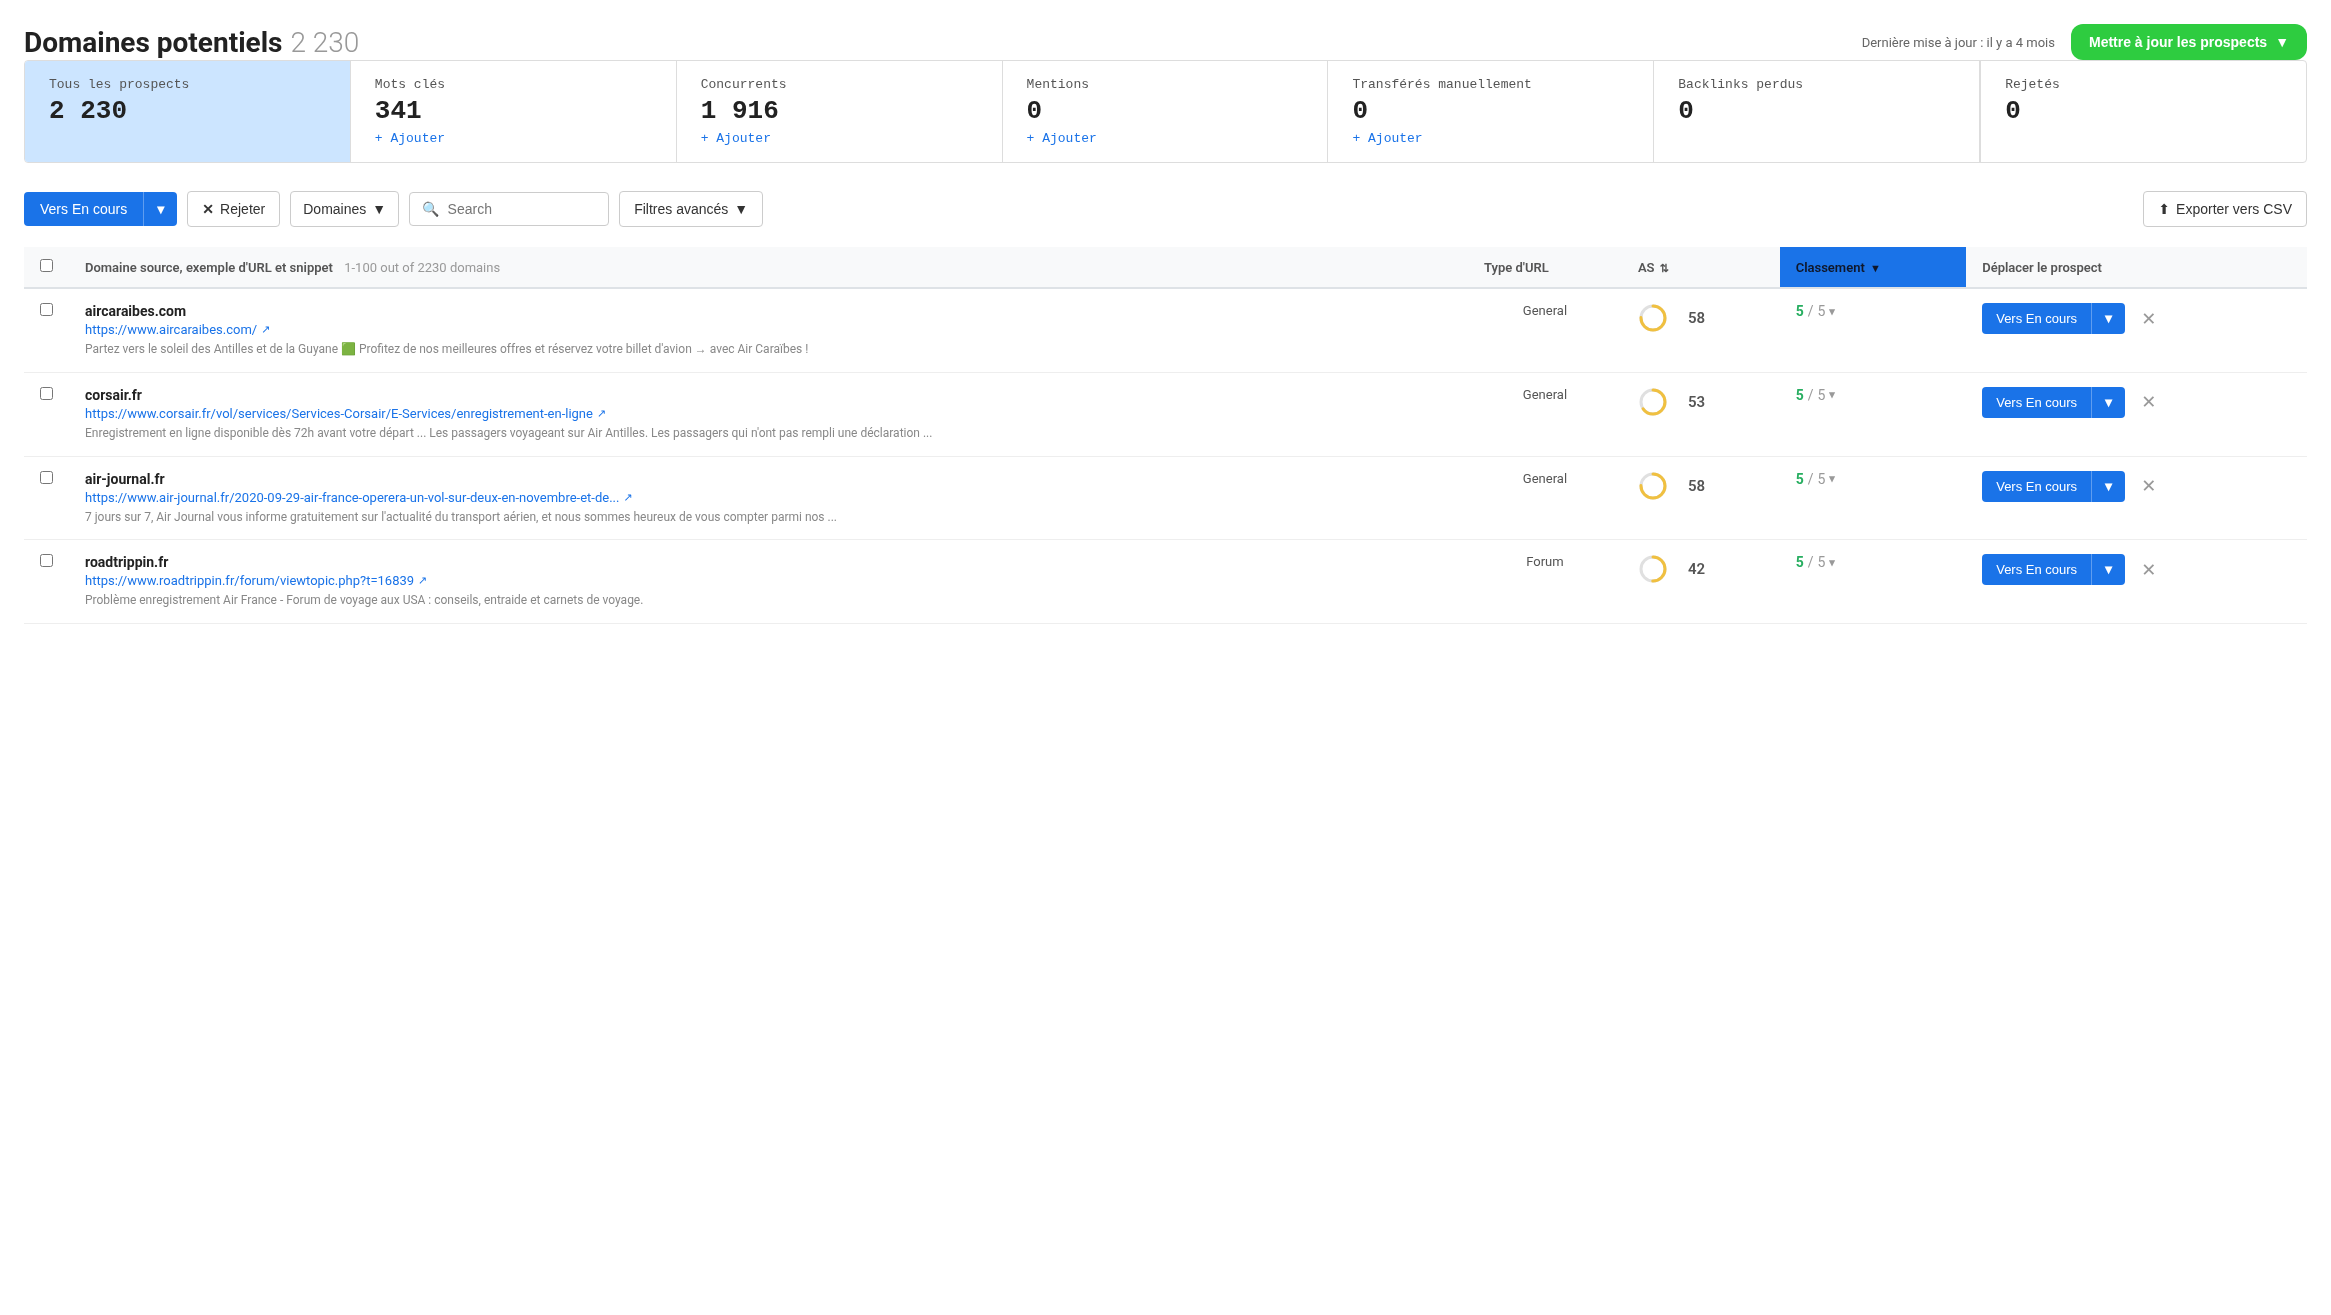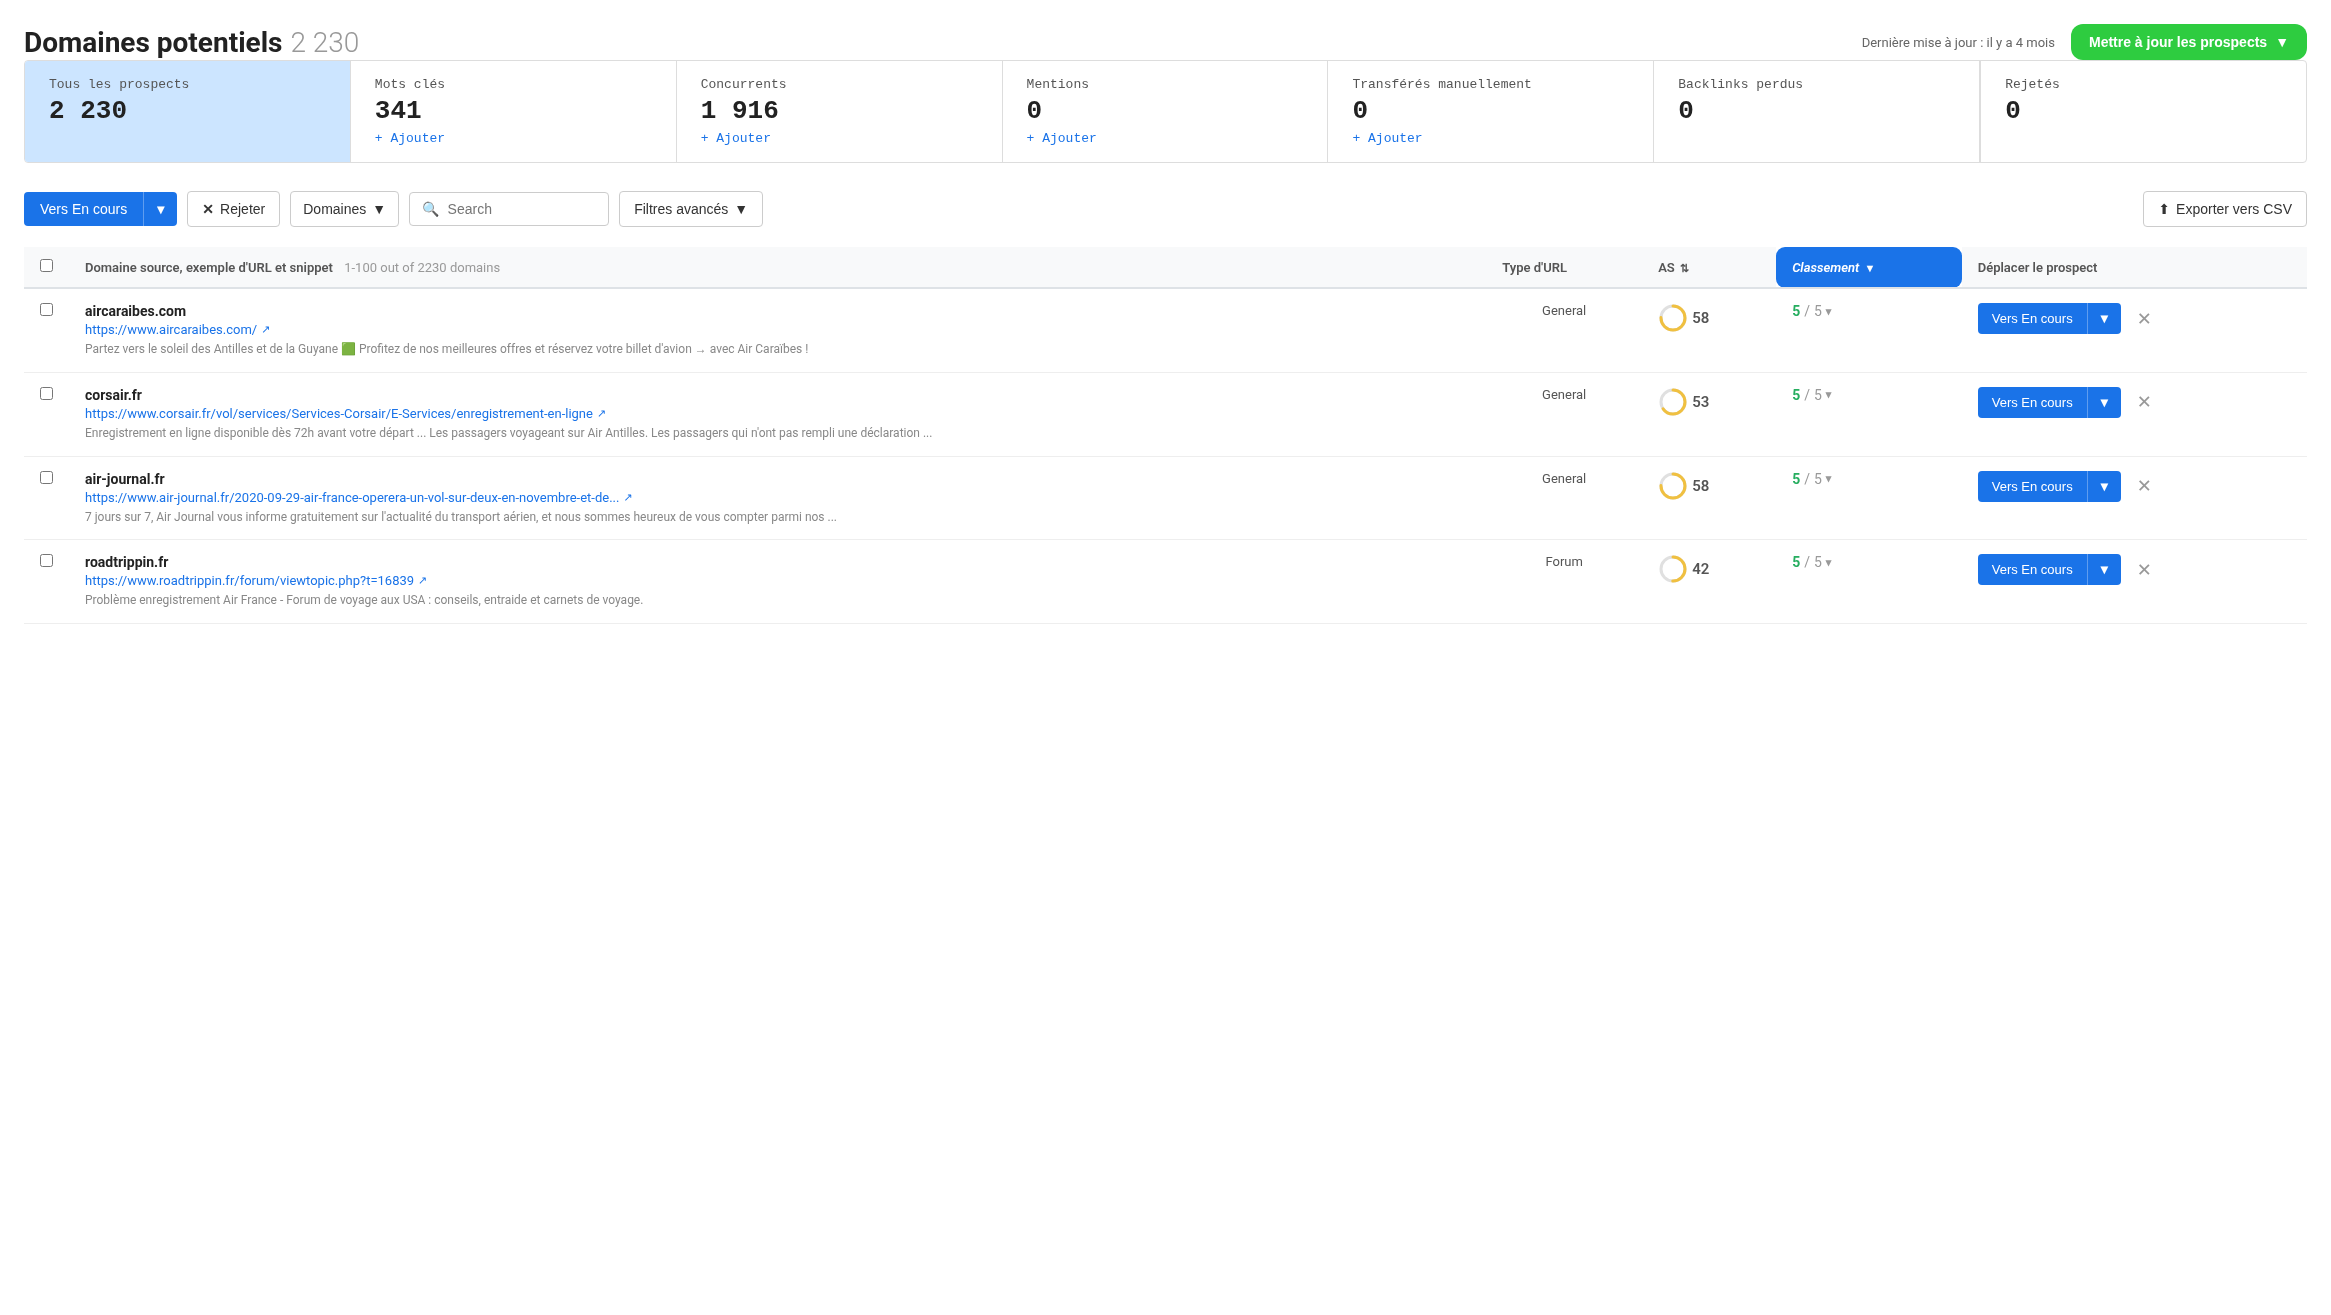--- a/index.html
+++ b/index.html
@@ -36,33 +36,33 @@
     .search-icon { color: #999; font-size: 14px; }
 
     .btn-advanced { background: white; color: #333; border: 1px solid #ccc; border-radius: 4px; padding: 9px 14px; font-size: 14px; cursor: pointer; display: flex; align-items: center; gap: 6px; }
 
     .btn-export { background: white; color: #333; border: 1px solid #ccc; border-radius: 4px; padding: 9px 14px; font-size: 14px; cursor: pointer; display: flex; align-items: center; gap: 6px; margin-left: auto; }
 
     .table { width: 100%; border-collapse: collapse; }
     .table thead tr { background: #f8f9fa; border-bottom: 2px solid #dee2e6; }
     .table th { padding: 12px 16px; font-size: 13px; font-weight: 600; color: #555; text-align: left; white-space: nowrap; }
     .table th.sortable { cursor: pointer; }
-    .table th.active-sort { background: #1a73e8; color: #ffffff; border-radius: 9px; font-style: italic; }
+    .table th.active-sort { background: #1a73e8; color: #0f172a; border-radius: 0; }
     .table td { padding: 14px 16px; vertical-align: top; }
     .table tr { border-bottom: 1px solid #eee; }
 
     .checkbox-cell { width: 40px; }
     .domain-name { font-weight: 700; font-size: 14px; color: #222; margin-bottom: 3px; }
     .domain-url { color: #1a73e8; font-size: 13px; margin-bottom: 4px; display: flex; align-items: center; gap: 4px; }
     .domain-url a { color: #1a73e8; text-decoration: none; }
     .domain-snippet { color: #888; font-size: 12px; line-height: 1.4; }
 
     .url-type { color: #555; font-size: 13px; text-align: center; }
 
-    .as-cell { display: flex; align-items: center; gap: 4px; white-space: nowrap; }
+    .as-cell { display: flex; align-items: center; gap: 20px; white-space: nowrap; }
     .as-score { font-size: 15px; font-weight: 600; color: #555; }
 
     .rank-cell { display: flex; align-items: center; gap: 4px; white-space: nowrap; color: #27ae60; font-weight: 600; font-size: 14px; }
     .rank-cell .rank-slash { color: #999; font-weight: normal; }
     .rank-cell .rank-max { color: #999; font-weight: normal; }
     .rank-down { color: #999; font-size: 11px; }
 
     .action-cell { display: flex; align-items: center; gap: 8px; }
     .btn-action { background: #1a73e8; color: white; border: none; border-radius: 4px; padding: 8px 14px; font-size: 13px; cursor: pointer; display: flex; align-items: center; gap: 4px; }
     .btn-action-arrow { background: #1a73e8; color: white; border: none; border-left: 1px solid rgba(255,255,255,0.3); border-radius: 0 4px 4px 0; padding: 8px 10px; cursor: pointer; }

